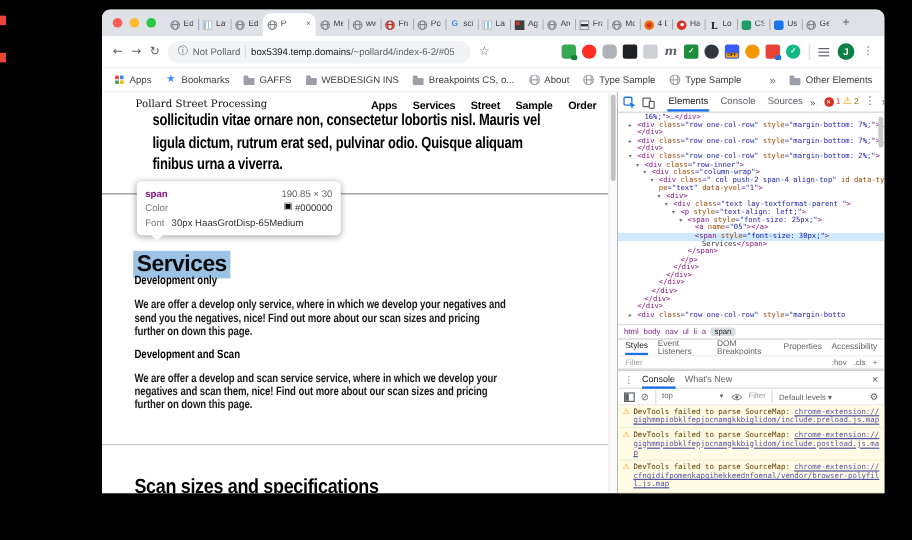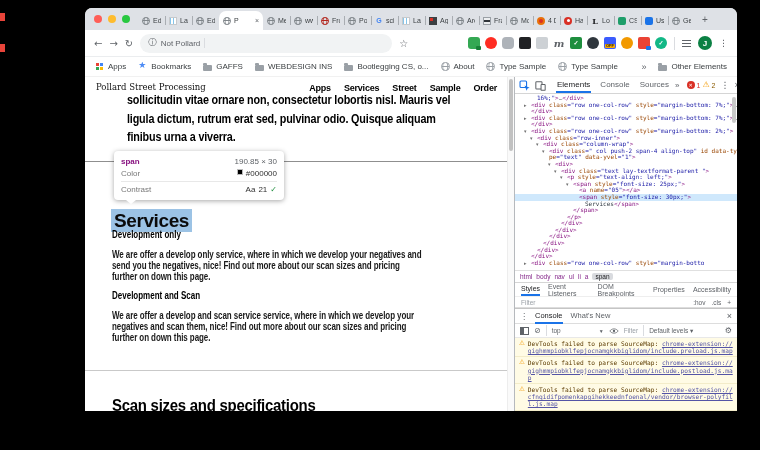--- a/index.html
+++ b/index.html
@@ -84,21 +84,21 @@
 .bm{display:flex;align-items:center;gap:4px;flex:none}
 .bm-label{font-size:8px;color:#3c4043;white-space:nowrap}
 [data-icon="apps"]::before{content:"";position:absolute;left:1px;top:1px;width:3px;height:3px;background:#ea4335;box-shadow:4px 0 0 #4285f4,0 4px 0 #34a853,4px 4px 0 #fbbc04}
 [data-icon="star"]::before{content:"★";position:absolute;left:0;top:-1px;font-size:9px;line-height:9px;color:#4c8bf5}
 [data-icon="folder"]{background:#9aa0a6;border-radius:1px;height:6px;margin-top:3px}
 [data-icon="folder"]::before{content:"";position:absolute;top:-2px;left:0;width:4px;height:2px;background:#9aa0a6;border-radius:1px 1px 0 0}
 .bm-more{margin-left:auto;font-size:9px;color:#5f6368}
 
 .content{flex:1;display:flex;min-height:0}
 .page{width:422px;position:relative;overflow:hidden;background:#fff;flex:none}
-.brand{position:absolute;left:11px;top:5px;font-family:"DejaVu Serif",serif;font-size:8.5px;color:#111}
+.brand{position:absolute;left:28px;top:5px;font-family:"DejaVu Serif",serif;font-size:8.5px;color:#111}
 .site-nav{position:absolute;right:10px;top:6px;display:flex;gap:13px}
 .nav-item{font-size:9px;font-weight:700;color:#000;letter-spacing:-.2px}
 .intro{position:absolute;left:42px;top:14px;width:425px;transform:scaleX(.8);transform-origin:left top;font-size:13.5px;line-height:18.5px;font-weight:700;color:#000;letter-spacing:-.2px}
 .rule{position:absolute;left:0;right:0;height:1px}
 .rule.r1{top:84px;background:#8f8f8f}
 .rule.r2{top:293px;background:#c9c9c9}
 .services{position:absolute;left:26px;top:133px}
 .services .hl{background:#9cc3e5;padding:1px 3px;font-size:19px;font-weight:700;letter-spacing:-.4px;color:#0b0b0b}
 .sections{position:absolute;left:27px;top:152px;width:390px;transform:scaleX(.8);transform-origin:left top}
 .section{margin-bottom:8px}
@@ -303,20 +303,21 @@
     </div>
 
     <div class="toolbar">
       <span class="nav-ic">←</span>
       <span class="nav-ic">→</span>
       <span class="nav-ic">↻</span>
       <div class="addressbar">
         <span class="info-ic">ⓘ</span>
         <span class="not-secure">Not Pollard</span>
         <span class="addr-sep"></span>
+        <span class="url"><span class="domain">box5394.temp.domains</span><span class="path">/~pollard4/index-6-2/#05</span></span>
       </div>
       <span class="star">☆</span>
       <div class="tb-spacer"></div>
       <div class="extensions">
 
       <span class="ext" data-kind="green-badge"></span>
           <span class="ext" data-kind="red-circle"></span>
           <span class="ext" data-kind="bubble"></span>
           <span class="ext" data-kind="black-sq"></span>
           <span class="ext" data-kind="grey-sq"></span>
@@ -356,21 +357,21 @@
           <span class="bm">
             <span class="bm-ic" data-icon="folder"></span>
             <span class="bm-label">GAFFS</span>
           </span>
           <span class="bm">
             <span class="bm-ic" data-icon="folder"></span>
             <span class="bm-label">WEBDESIGN INS</span>
           </span>
           <span class="bm">
             <span class="bm-ic" data-icon="folder"></span>
-            <span class="bm-label">Bootlegging CS, o...</span>
+            <span class="bm-label">Breakpoints CS, o...</span>
           </span>
           <span class="bm">
             <span class="bm-ic" data-icon="globe"></span>
             <span class="bm-label">About</span>
           </span>
           <span class="bm">
             <span class="bm-ic" data-icon="globe"></span>
             <span class="bm-label">Type Sample</span>
           </span>
           <span class="bm">
@@ -419,27 +420,23 @@
             <span class="tt-tag">span</span>
             <span class="tt-size">190.85 × 30</span>
           </div>
           <div class="tt-row">
             <span class="tt-label">Color</span>
             <span class="tt-right">
                 <span class="tt-swatch"></span>
                 <span class="tt-val">#000000</span>
               </span>
           </div>
-          <div class="tt-row tt-contrast">
-            <span class="tt-label">Contrast</span>
-            <span class="tt-right">
-                <span class="tt-aa">Aa</span>
-                <span class="tt-val">21</span>
-                <span class="tt-check">✓</span>
-              </span>
+          <div class="tt-row">
+            <span class="tt-label">Font</span>
+            <span class="tt-val">30px HaasGrotDisp-65Medium</span>
           </div>
           <div class="tt-caret"></div>
         </div>
       </div>
 
       <div class="page-sb">
         <div class="page-sb-thumb"></div>
       </div>
 
       <div class="devtools">

